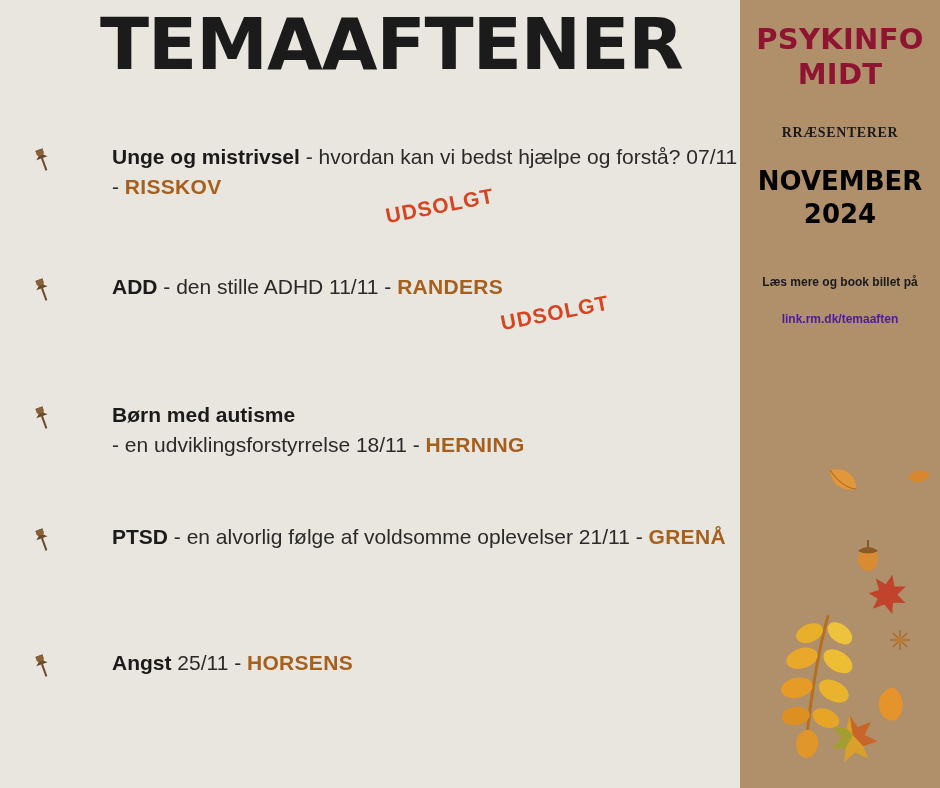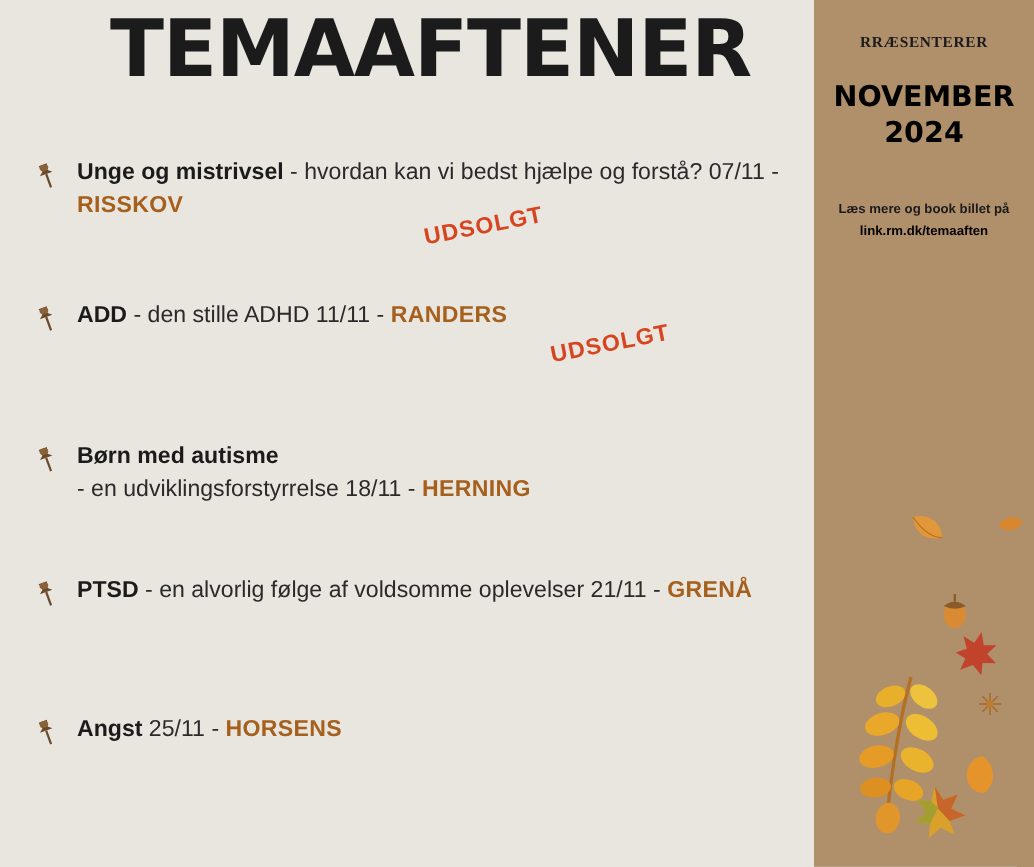--- a/index.html
+++ b/index.html
@@ -41,21 +41,21 @@
   }
   .events {
     position: absolute;
     top: 138px;
     left: 0;
     width: 740px;
   }
   .event {
     position: relative;
     box-sizing: border-box;
-    padding-left: 70px;
+    padding-left: 112px;
     min-height: 60px;
   }
   .ev1 { margin-top: 4px; }
   .ev2 { margin-top: 70px; }
   .ev3 { margin-top: 68px; }
   .ev4 { margin-top: 62px; }
   .ev5 { margin-top: 66px; }
 
   .pin {
     position: absolute;
@@ -130,23 +130,23 @@
   .booking {
     margin-top: 42px;
     font-size: 12px;
     color: #1b1b1b;
     line-height: 1.55;
     padding: 0 12px;
     font-weight: bold;
     font-family: "Liberation Sans", sans-serif;
   }
   .booking .link {
-    color: #000000;
+    color: #4c1d95;
     display: block;
-    margin-top: 2px;
+    margin-top: 18px;
   }
   .leaves { position: absolute; left: 0; top: 0; width: 200px; height: 788px; pointer-events: none; }
 </style>
 </head>
 <body>
 
 <div class="poster">
 
   <div class="left">
 
@@ -230,20 +230,24 @@
         <div class="event-line">
           <span class="ev-title">Angst</span><span> 25/11 - </span><span class="place">HORSENS</span>
         </div>
       </div>
 
     </div>
   </div>
 
   <div class="right">
 
+    <div class="brand">
+      <div>PSYKINFO</div>
+      <div>MIDT</div>
+    </div>
 
     <div class="presents">RRÆSENTERER</div>
 
     <div class="month">
       <div>NOVEMBER</div>
       <div>2024</div>
     </div>
 
     <div class="booking">
       <span>Læs mere og book billet på</span>

